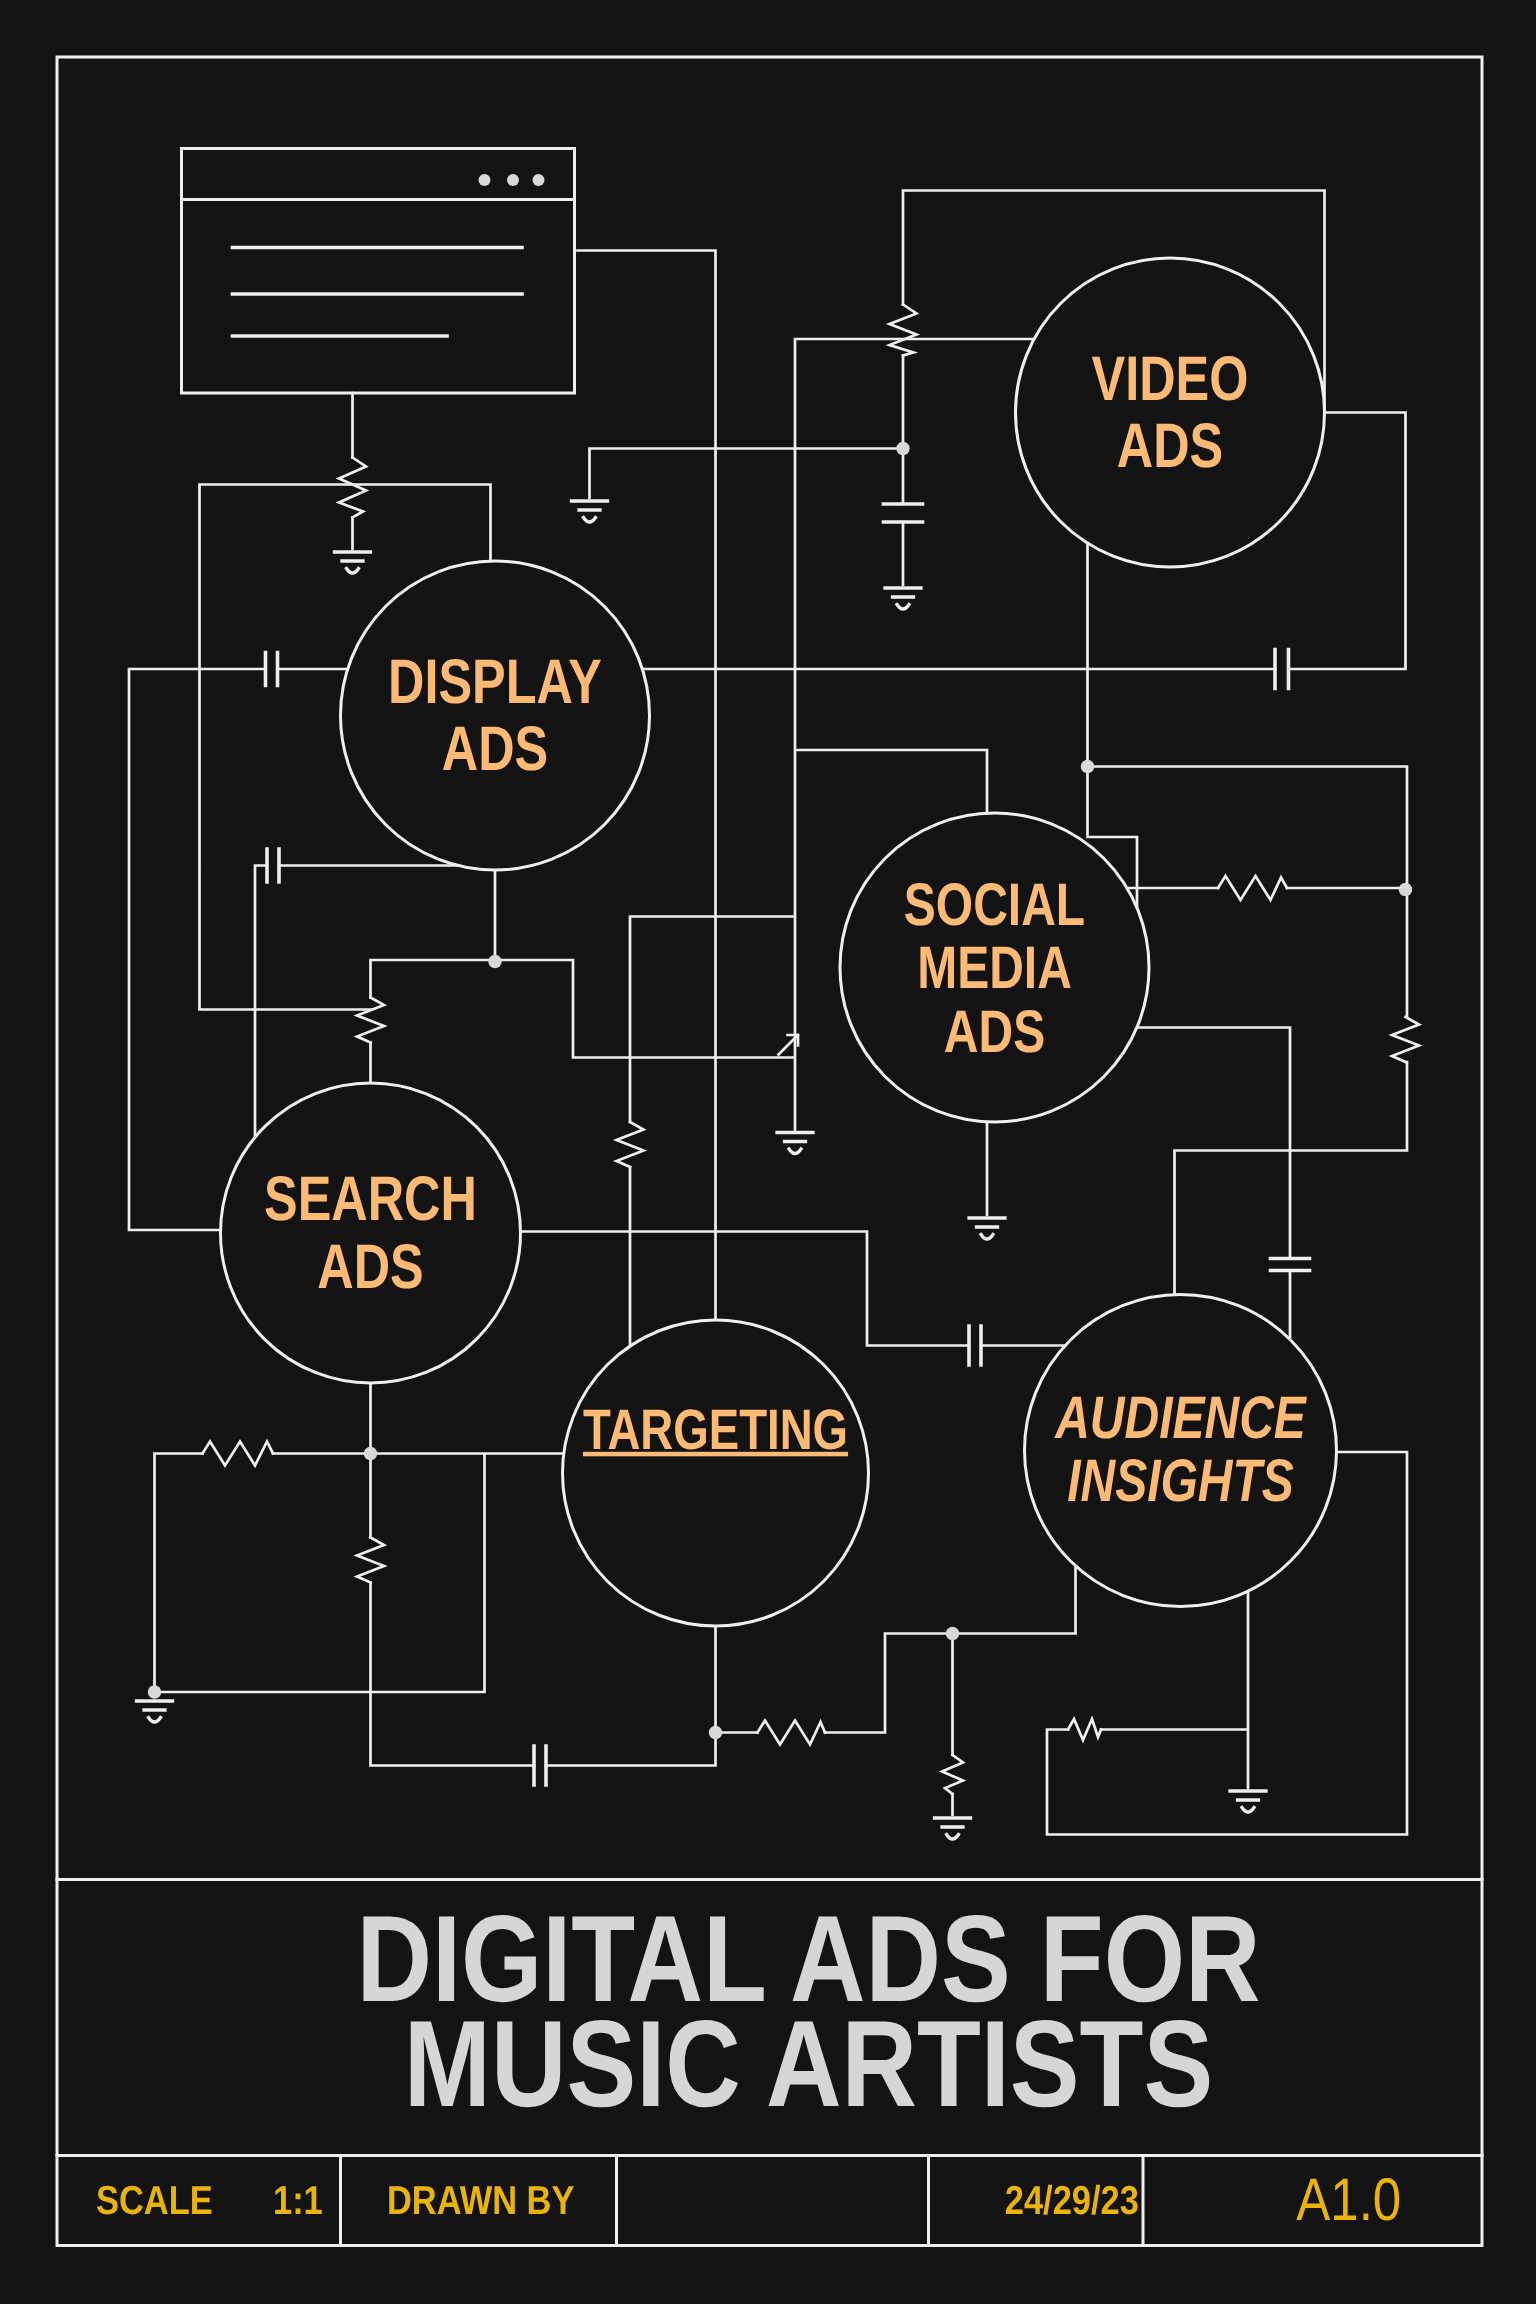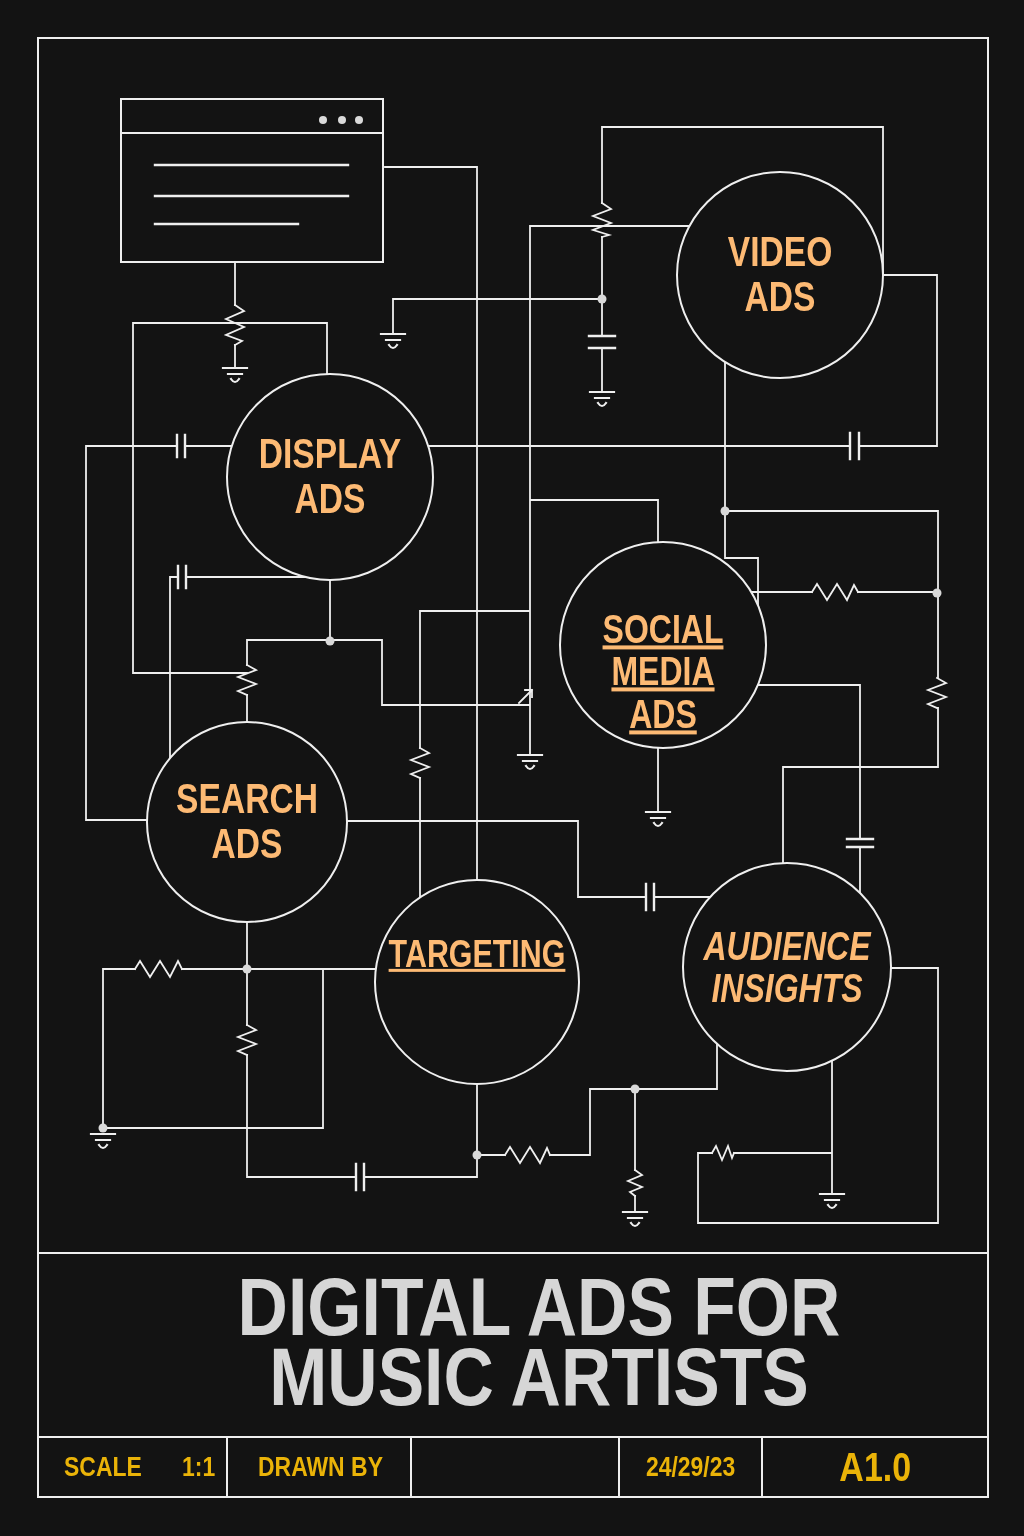--- a/index.html
+++ b/index.html
@@ -21,23 +21,23 @@
   .poster-title{
     position:absolute;left:38px;top:1272px;width:1002px;text-align:center;
     color:#d6d6d6;font-weight:700;
   }
   .poster-title span{display:block;font-size:82px;line-height:70px;transform:scaleX(.85);transform-origin:50% 50%;letter-spacing:0px;}
   .tb-text{
     position:absolute;top:1449px;height:36px;display:flex;align-items:center;
     color:#eab308;font-weight:700;font-size:27px;
   }
   .tb-text span{transform:scaleX(.85);transform-origin:0 50%;display:inline-block;white-space:pre;}
-  .tb-center{justify-content:center;}
+  .tb-center{justify-content:center;padding-left:24px;}
   .tb-center span{transform-origin:50% 50%;}
-  .sheet-no{font-size:40px;font-weight:700;}
+  .sheet-no{font-size:40px;font-weight:400;}
 </style>
 </head>
 <body>
 
 <svg id="schematic" width="1024" height="1536" viewBox="0 0 1024 1536">
   <g stroke="#efefef" stroke-width="1.8" fill="none" stroke-linecap="square">
 
     <g stroke-width="2">
       <rect x="38" y="38" width="950" height="1459"></rect>
       <path d="M38,1253 H988 M38,1437 H988 M227,1437 V1497 M411,1437 V1497 M619,1437 V1497 M762,1437 V1497"></path>
@@ -144,21 +144,21 @@
 </svg>
 
 <div class="node-label fs42" style="left:780px;top:275px;">
   <span>VIDEO</span>
   <span>ADS</span>
 </div>
 <div class="node-label fs42" style="left:330px;top:477px;">
   <span>DISPLAY</span>
   <span>ADS</span>
 </div>
-<div class="node-label fs40" style="left:663px;top:672px;text-decoration:underline;">
+<div class="node-label fs40" style="left:663px;top:646px;">
   <span>SOCIAL</span>
   <span>MEDIA</span>
   <span>ADS</span>
 </div>
 <div class="node-label fs42" style="left:247px;top:822px;">
   <span>SEARCH</span>
   <span>ADS</span>
 </div>
 <div class="node-label fs38" style="left:477px;top:954px;text-decoration:underline;">
   <span>TARGETING</span>

